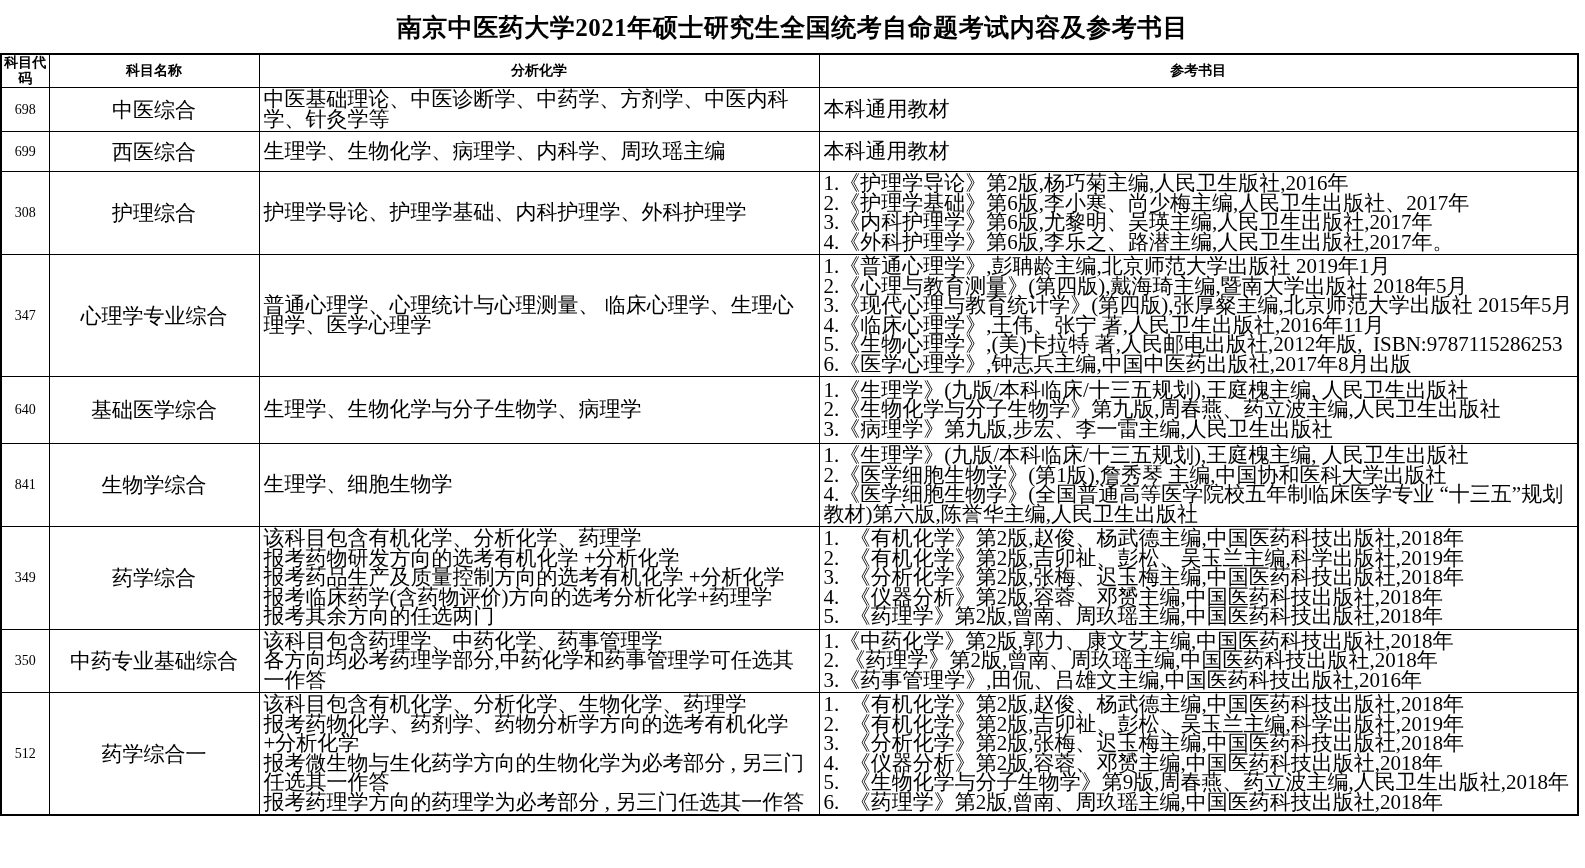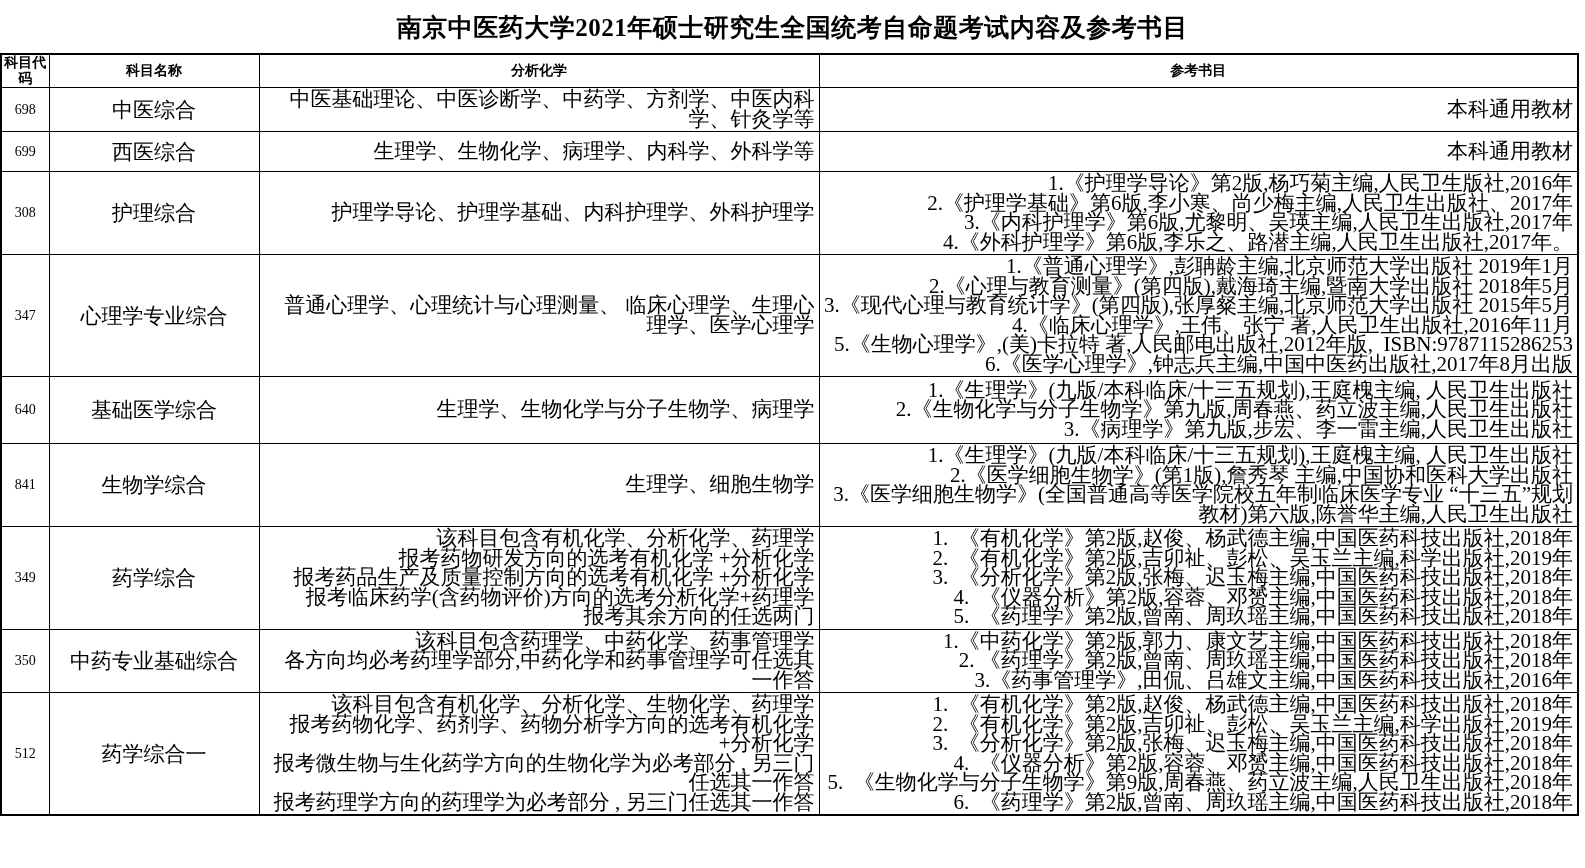--- a/index.html
+++ b/index.html
@@ -25,21 +25,21 @@
   th, td {
     border: 1px solid #000;
     vertical-align: middle;
     font-size: 21px;
     overflow: hidden;
   }
   thead tr { height: 33px; padding-left: 32px; }
   th { font-weight: bold; text-align: center; font-size: 14px; line-height: 16px; padding: 0 2px; }
   td.cell-code, td.cell-name { text-align: center; padding: 2px; }
   td.cell-code { font-size: 14px; }
-  td.cell-content, td.cell-refs { text-align: right; padding: 2px 4px; }
+  td.cell-content, td.cell-refs { text-align: left; padding: 2px 4px; }
   .line { white-space: pre-wrap; line-height: 19.5px; }
   
   tbody tr:nth-child(1)  { height: 32px; }
   tbody tr:nth-child(2)  { height: 40px; }
   tbody tr:nth-child(3)  { height: 83px; }
   tbody tr:nth-child(4)  { height: 119px; }
   tbody tr:nth-child(5)  { height: 67px; }
   tbody tr:nth-child(6)  { height: 29px; }
   tbody tr:nth-child(7)  { height: 80px; }
   tbody tr:nth-child(8)  { height: 35px; }
@@ -75,21 +75,21 @@
           <div class="line">中医基础理论、中医诊断学、中药学、方剂学、中医内科学、针灸学等</div>
         </td>
         <td class="cell-refs">
           <div class="line">本科通用教材</div>
         </td>
       </tr>
       <tr>
         <td class="cell-code">699</td>
         <td class="cell-name">西医综合</td>
         <td class="cell-content">
-          <div class="line">生理学、生物化学、病理学、内科学、外科学等</div>
+          <div class="line">生理学、生物化学、病理学、内科学、周玖瑶主编</div>
         </td>
         <td class="cell-refs">
           <div class="line">本科通用教材</div>
         </td>
       </tr>
       <tr>
         <td class="cell-code">308</td>
         <td class="cell-name">护理综合</td>
         <td class="cell-content">
           <div class="line">护理学导论、护理学基础、内科护理学、外科护理学</div>
@@ -130,21 +130,21 @@
       </tr>
       <tr>
         <td class="cell-code">841</td>
         <td class="cell-name">生物学综合</td>
         <td class="cell-content">
           <div class="line">生理学、细胞生物学</div>
         </td>
         <td class="cell-refs">
           <div class="line">1.《生理学》(九版/本科临床/十三五规划),王庭槐主编, 人民卫生出版社</div>
           <div class="line">2.《医学细胞生物学》(第1版),詹秀琴 主编,中国协和医科大学出版社</div>
-          <div class="line">3.《医学细胞生物学》(全国普通高等医学院校五年制临床医学专业 “十三五”规划教材)第六版,陈誉华主编,人民卫生出版社</div>
+          <div class="line">4.《医学细胞生物学》(全国普通高等医学院校五年制临床医学专业 “十三五”规划教材)第六版,陈誉华主编,人民卫生出版社</div>
         </td>
       </tr>
       <tr>
         <td class="cell-code">349</td>
         <td class="cell-name">药学综合</td>
         <td class="cell-content">
           <div class="line">该科目包含有机化学、分析化学、药理学</div>
           <div class="line">报考药物研发方向的选考有机化学 +分析化学</div>
           <div class="line">报考药品生产及质量控制方向的选考有机化学 +分析化学</div>
           <div class="line">报考临床药学(含药物评价)方向的选考分析化学+药理学</div>

